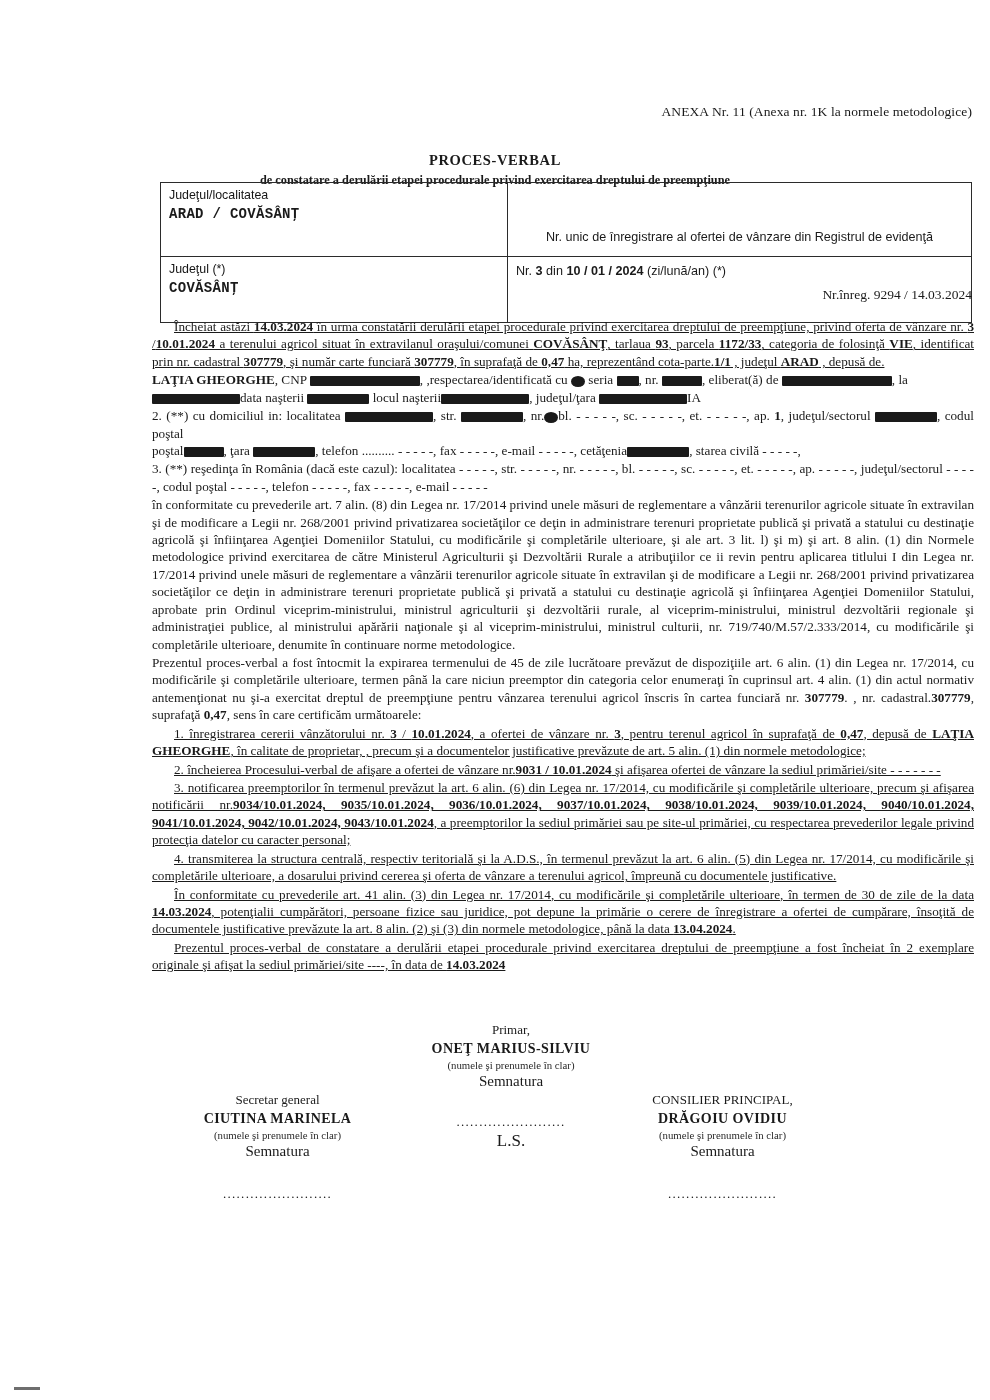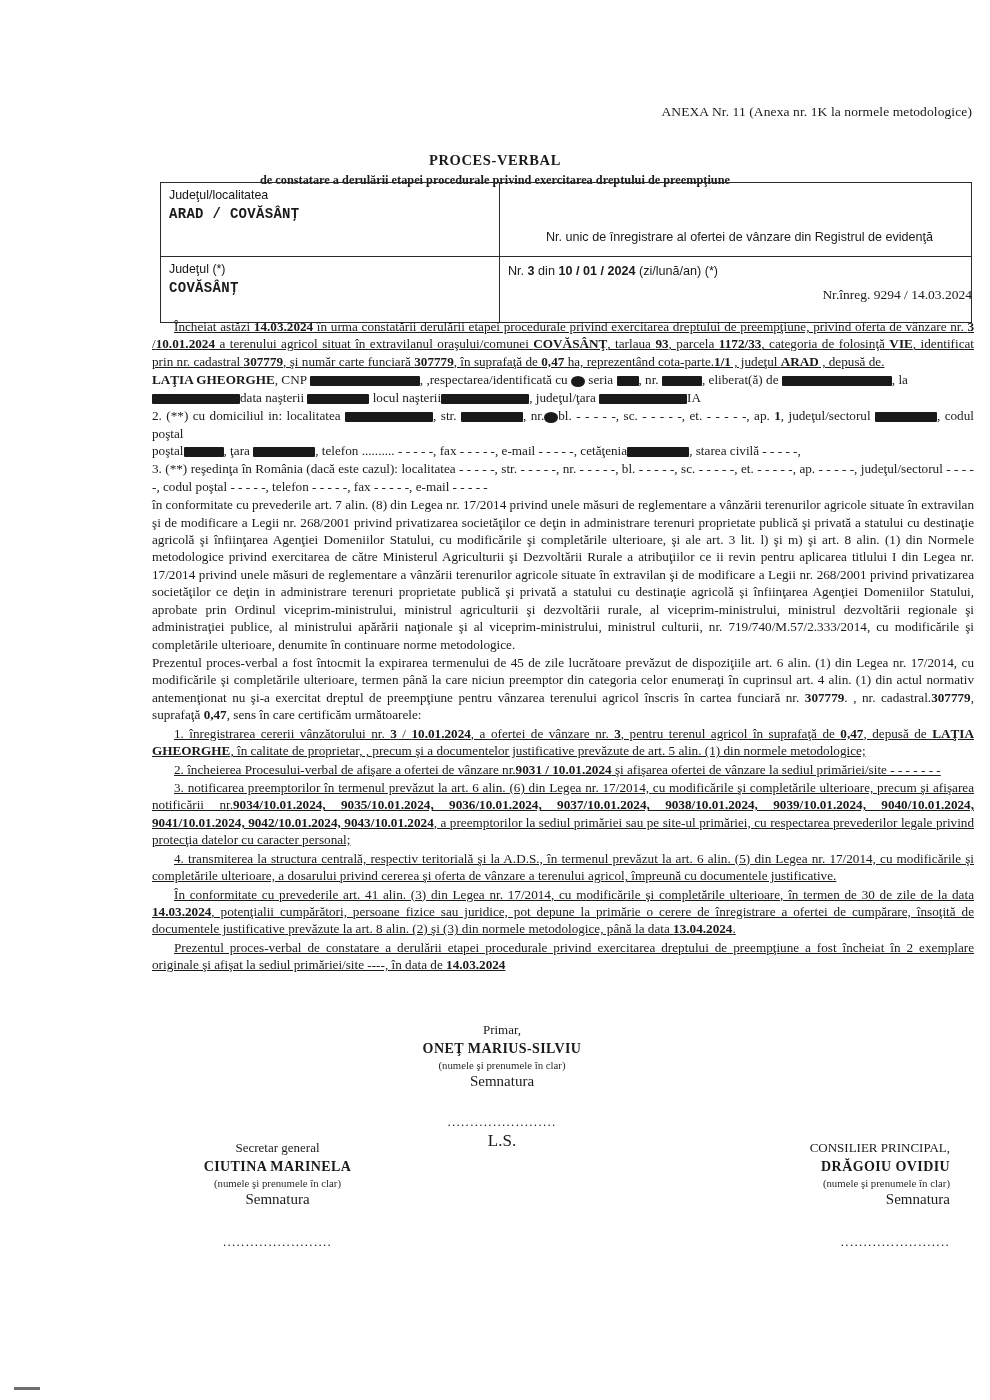--- a/index.html
+++ b/index.html
@@ -50,21 +50,21 @@
     position: absolute;
     top: 182px;
     left: 160px;
     width: 812px;
     border-collapse: collapse;
     table-layout: fixed;
   }
   table.head-table td {
     border: 1px solid #2b2b2b;
     vertical-align: top;
-    padding: 5px 0 8px 8px;
+    padding: 5px 8px 8px 8px;
   }
   .cell-label {
     font-family: "Liberation Sans", sans-serif;
     font-size: 12.4px;
     color: #151515;
   }
   .cell-value {
     font-family: Liberation Mono, monospace;
     font-size: 14px;
     font-weight: bold;
@@ -105,21 +105,21 @@
   }
   .r-xl { width: 110px; }
   .r-lg { width: 88px; }
   .r-md { width: 62px; }
   .r-sm { width: 40px; }
   .r-xs { width: 22px; }
   .r-dot { width: 14px; height: 11px; border-radius: 50%; }
   .sign-area {
     position: absolute;
     top: 1022px;
-    left: 7px;
+    left: 16px;
     width: 974px;
   }
   .primar-block {
     text-align: center;
     width: 990px;
   }
   .sig-role { font-size: 13px; }
   .sig-name {
     font-weight: bold;
     font-size: 14px;
@@ -133,31 +133,31 @@
   }
   .sig-sem { font-size: 15px; margin-top: 2px; }
   .dots {
     font-size: 13px;
     letter-spacing: 1.3px;
     margin-top: 24px;
   }
   .ls { font-size: 17px; margin-top: 1px; }
   .two-cols {
     position: absolute;
-    top: 1140px;
+    top: 1092px;
     left: 0;
     width: 990px;
     display: flex;
   }
   .col {
     width: 50%;
     text-align: center;
   }
   .col.left { padding-left: 60px; box-sizing: border-box; }
-  .col.right { padding-right: 40px; box-sizing: border-box; text-align: right; }
+  .col.right { padding-right: 40px; box-sizing: border-box; }
   .col .dots { margin-top: 26px; }
   .footer-mark {
     position: absolute;
     left: 14px;
     bottom: 10px;
     width: 26px;
     height: 3px;
     background: #6e6e6e;
   }
 </style>

